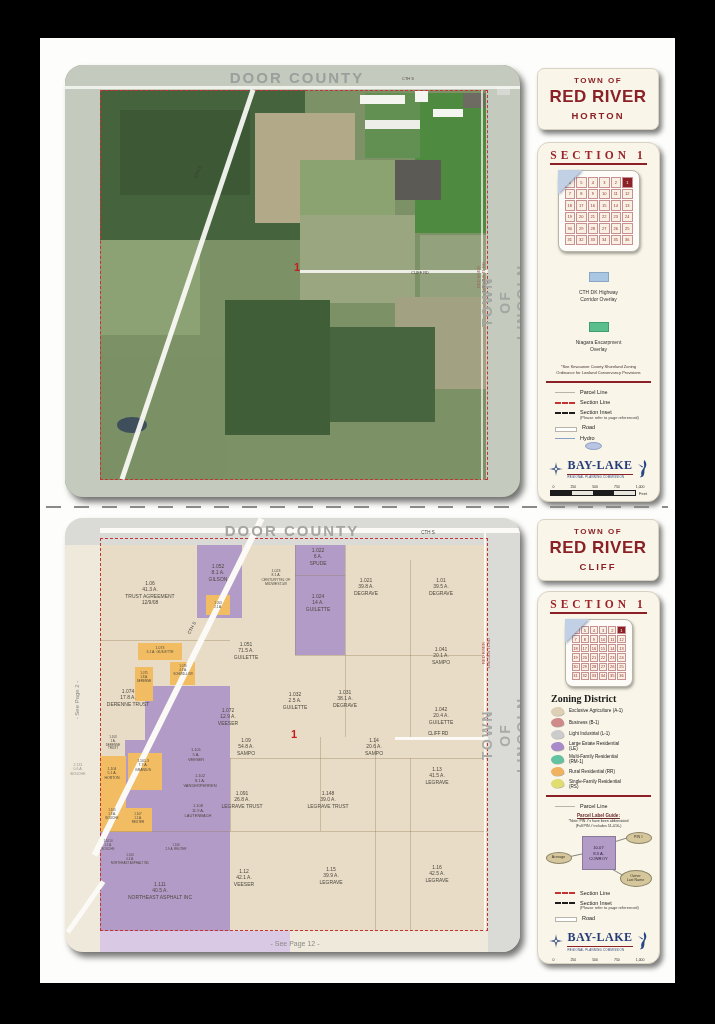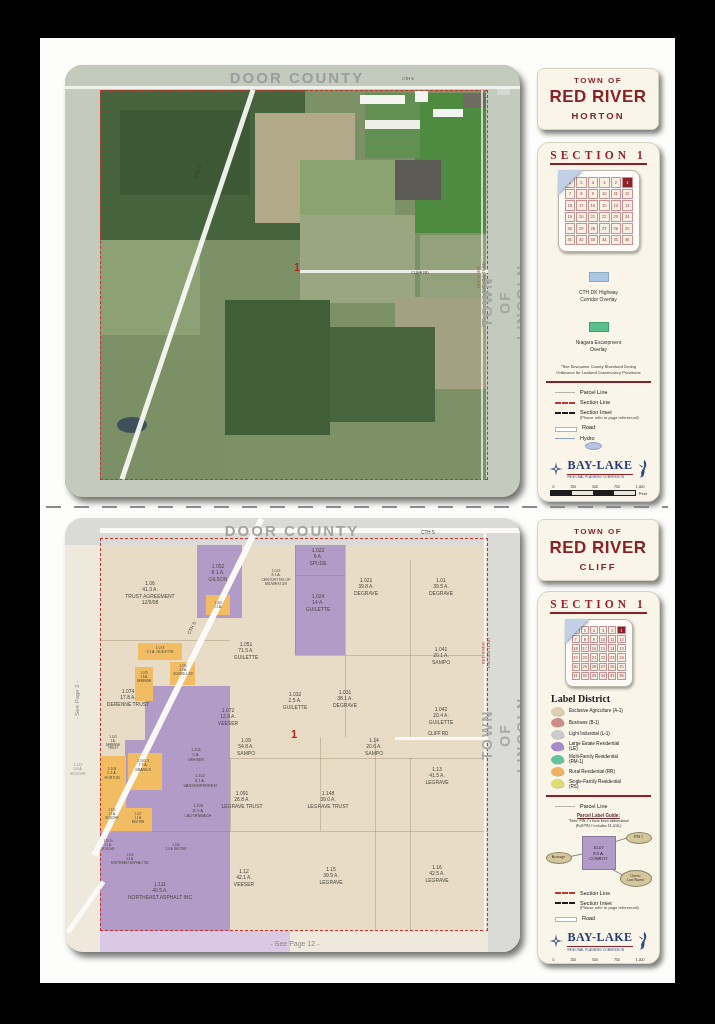--- a/index.html
+++ b/index.html
@@ -499,21 +499,21 @@
           <span class="cell">26</span>
           <span class="cell">25</span>
           <span class="cell">31</span>
           <span class="cell">32</span>
           <span class="cell">33</span>
           <span class="cell">34</span>
           <span class="cell">35</span>
           <span class="cell">36</span>
         </div>
     </div>
-    <div class="zd-header">Label District</div>
+    <div class="zd-header">Zoning District</div>
     <div>
 
         <div class="zrow">
           <span class="zblob" style="background: rgb(221, 208, 181);"></span>
           <span class="zlabel">Exclusive Agriculture (A-1)</span>
         </div>
 
         <div class="zrow">
           <span class="zblob" style="background: rgb(207, 138, 138);"></span>
           <span class="zlabel">Business (B-1)</span>

